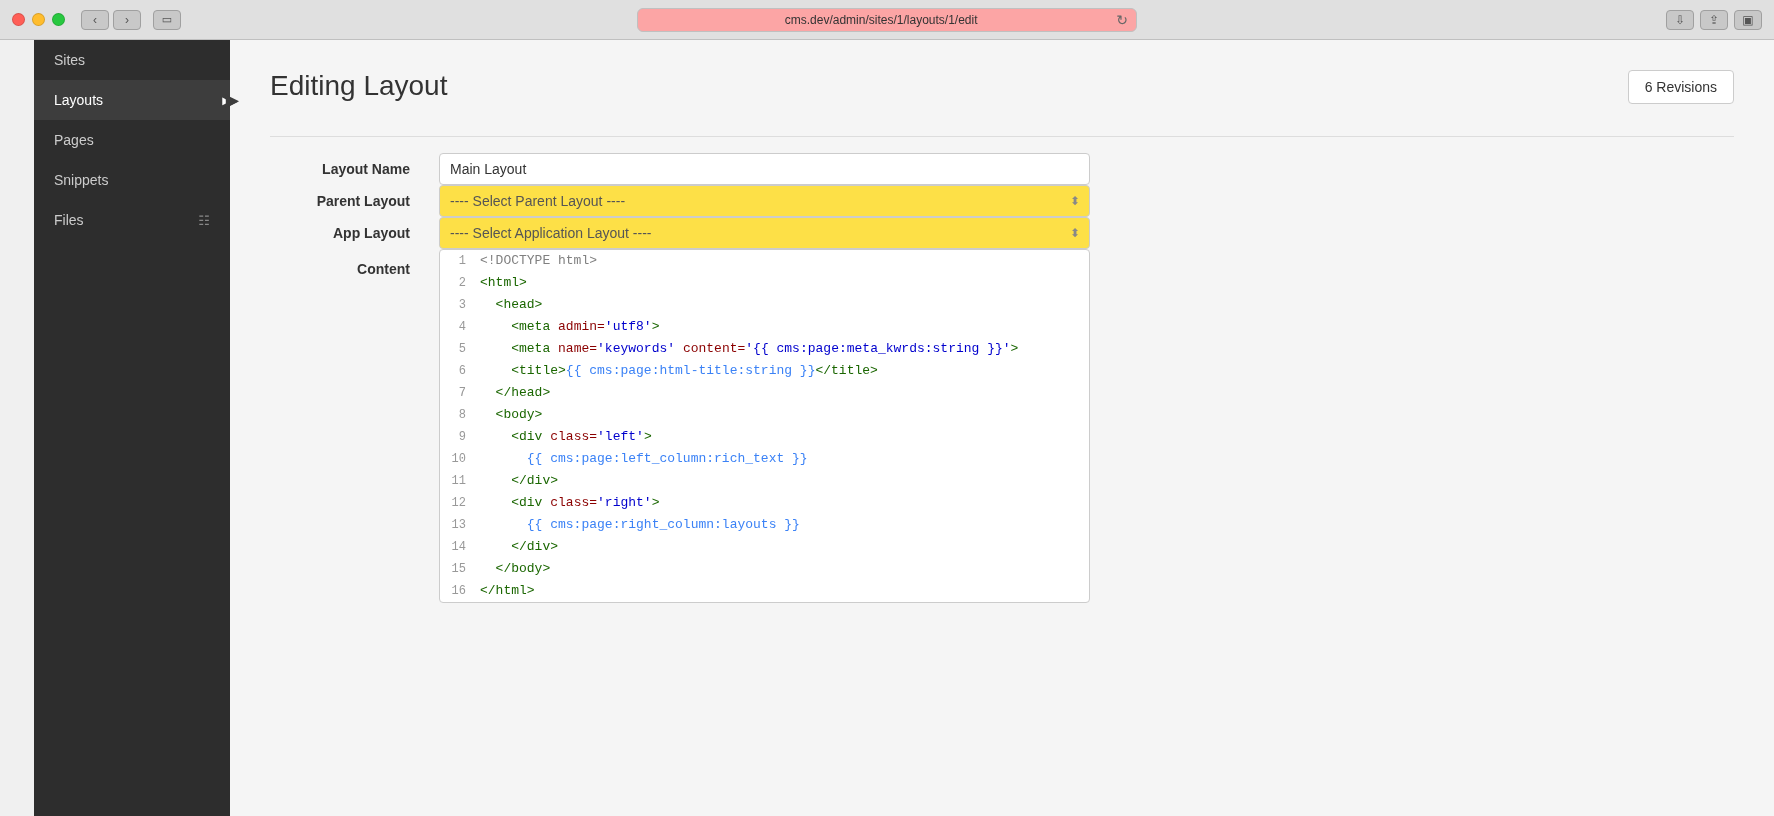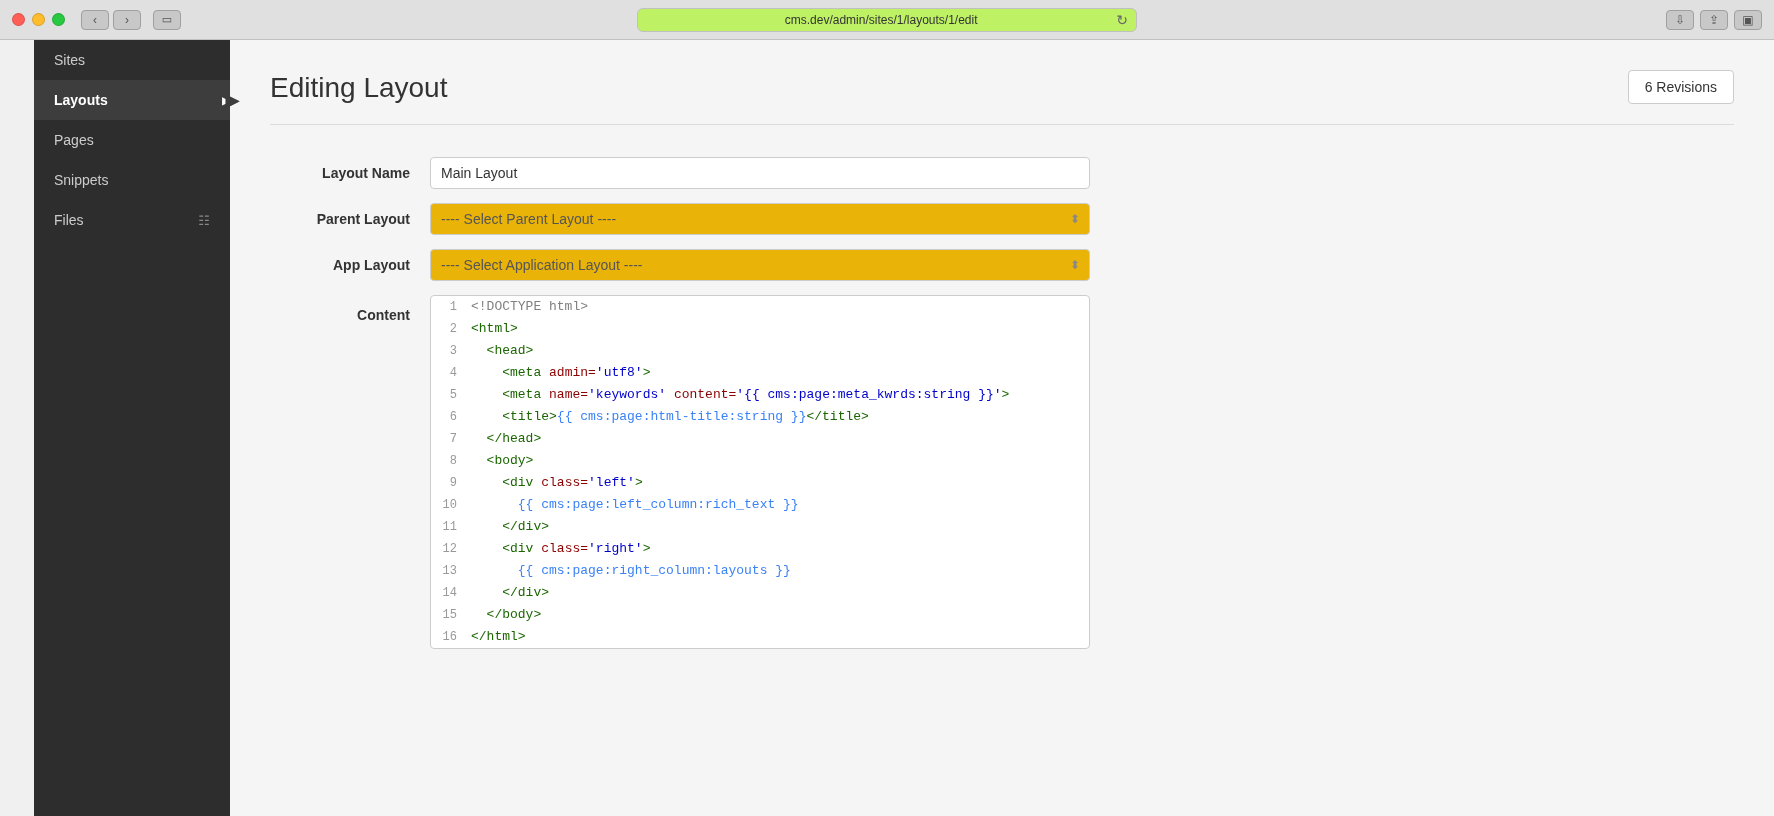--- a/index.html
+++ b/index.html
@@ -72,21 +72,21 @@
     .address-bar-container {
       flex: 1;
       display: flex;
       justify-content: center;
       align-items: center;
       position: absolute;
       left: 0; right: 0;
       pointer-events: none;
     }
     .address-bar {
-      background: #bef264;
+      background: #fca5a5;
       border: 1px solid #c0c0c0;
       border-radius: 6px;
       height: 24px;
       width: 500px;
       display: flex;
       align-items: center;
       padding: 0 8px;
       font-size: 12px;
       color: #333;
       pointer-events: all;
@@ -154,21 +154,20 @@
     .sidebar-item.active::after {
       content: '▶';
       color: white;
       font-size: 10px;
       position: absolute;
       right: 0;
     }
     .sidebar-active-wrapper {
       position: relative;
       background: #3d3d3d;
-      font-weight: bold;
     }
     .sidebar-active-wrapper::after {
       content: '▶';
       position: absolute;
       right: -8px;
       top: 50%;
       transform: translateY(-50%);
       color: #3d3d3d;
       font-size: 16px;
     }
@@ -185,24 +184,24 @@
     
     .main-content {
       flex: 1;
       background: #f5f5f5;
       overflow-y: auto;
       padding: 30px 40px;
     }
 
     .page-header {
       display: flex;
-      align-items: flex-end;
+      align-items: flex-start;
       justify-content: space-between;
-      margin-bottom: 32px;
-      padding-bottom: 20px;
+      margin-bottom: 16px;
+      padding-bottom: 32px;
       border-bottom: 1px solid #ddd;
     }
     .page-title {
       font-size: 28px;
       font-weight: 300;
       color: #333;
     }
 
     .revisions-btn {
       background: white;
@@ -214,21 +213,22 @@
       cursor: pointer;
     }
 
     
     .form-container {
       max-width: 820px;
     }
     .form-row {
       display: flex;
       align-items: flex-start;
-      margin-bottom: 14px;
+      margin-bottom: 0;
+      gap: 9px;
     }
     .form-label {
       width: 160px;
       text-align: right;
       padding-right: 20px;
       padding-top: 8px;
       font-size: 14px;
       font-weight: 600;
       color: #333;
       flex-shrink: 0;
@@ -245,21 +245,21 @@
       background: white;
       color: #333;
       outline: none;
     }
     .form-select {
       width: 100%;
       padding: 7px 10px;
       border: 1px solid #ccc;
       border-radius: 4px;
       font-size: 14px;
-      background: #eab308;
+      background: #fde047;
       color: #555;
       outline: none;
       appearance: none;
       -webkit-appearance: none;
       cursor: pointer;
     }
     .select-wrapper {
       position: relative;
       width: 100%;
     }

